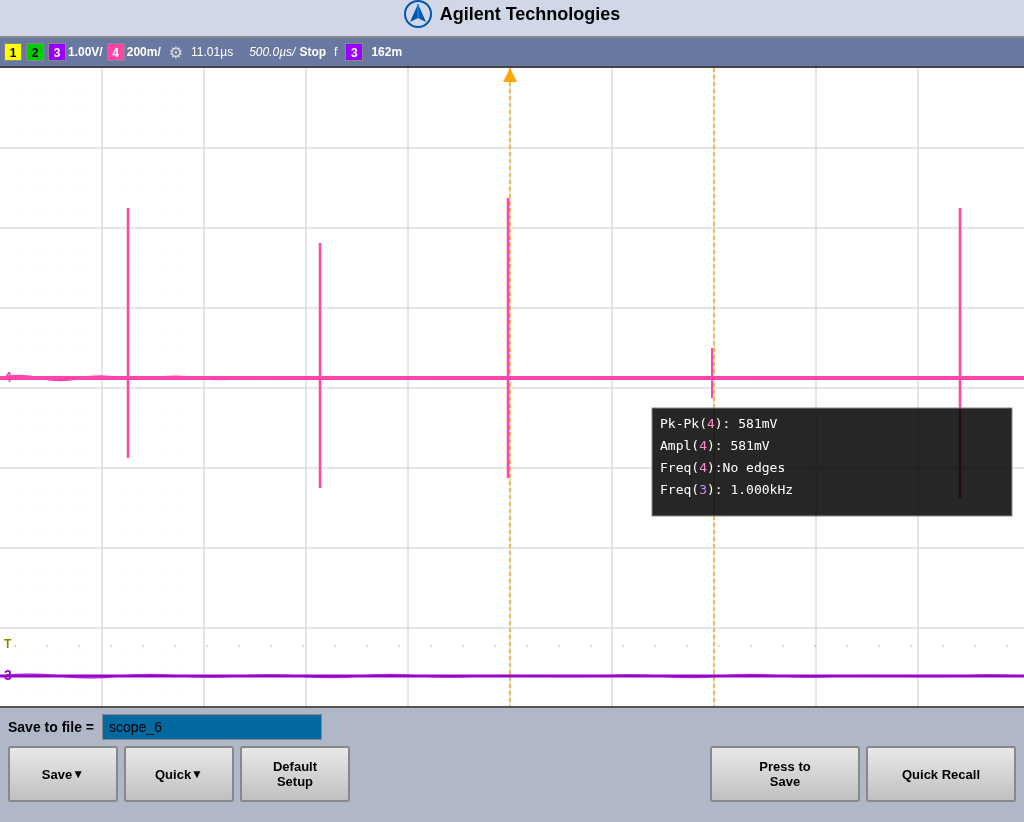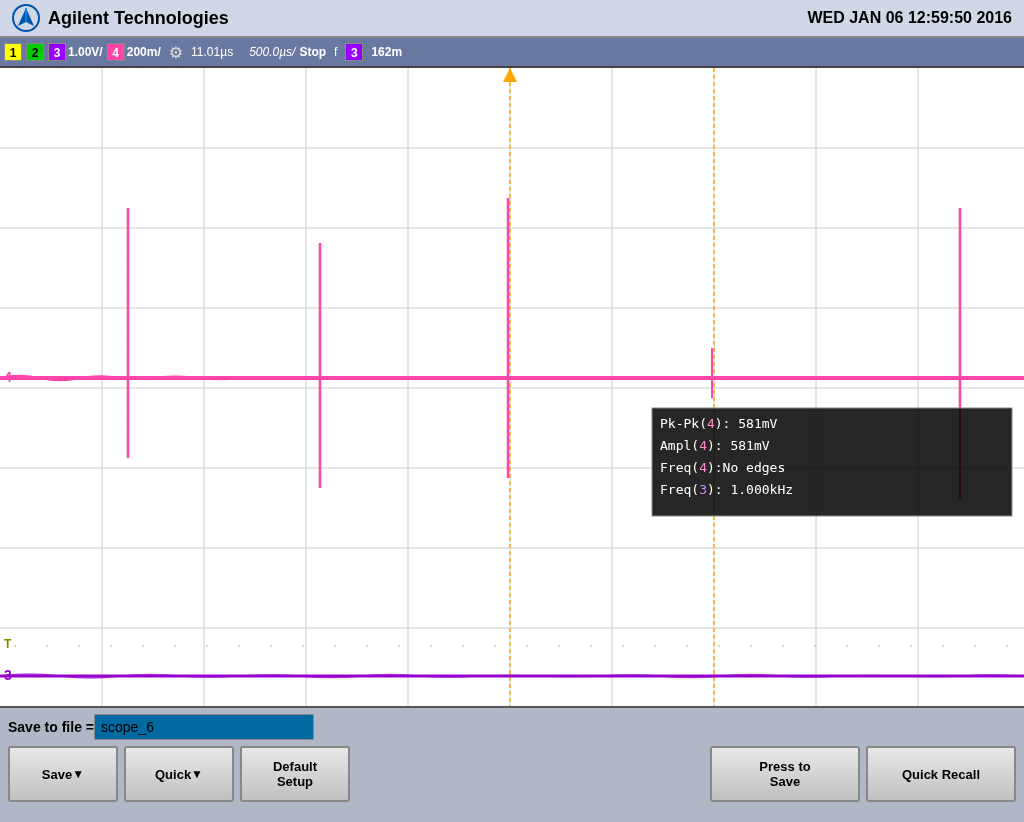--- a/index.html
+++ b/index.html
@@ -11,22 +11,23 @@
       overflow: hidden;
     }
 
     
     #header {
       background: #d0d8e8;
       height: 38px;
       display: flex;
       align-items: center;
       justify-content: space-between;
-      padding: 8px 12px;
+      padding: 0 12px;
       border-bottom: 2px solid #888;
+      flex-direction: column;
     }
     #header-logo {
       display: flex;
       align-items: center;
       gap: 8px;
     }
     #logo-icon {
       width: 28px;
       height: 28px;
     }
@@ -112,21 +113,21 @@
       background: #b0b8c8;
       height: 114px;
       display: flex;
       flex-direction: column;
       padding: 6px 8px 4px 8px;
       gap: 6px;
     }
     #save-file-row {
       display: flex;
       align-items: center;
-      gap: 0;
+      gap: 8px;
     }
     #save-file-label {
       font-size: 14px;
       color: #000;
       font-weight: bold;
     }
     #save-file-input {
       background: #0369a1;
       border: 1px solid #888;
       padding: 2px 6px;
@@ -169,21 +170,20 @@
 
 <div id="header">
   <div id="header-logo">
     <svg id="logo-icon" viewBox="0 0 28 28" width="28" height="28">
       <circle cx="14" cy="14" r="13" fill="none" stroke="#0055aa" stroke-width="2"></circle>
       <path d="M14 4 L22 22 L14 18 L6 22 Z" fill="#0055aa"></path>
       <path d="M14 4 L14 18" stroke="#0088ff" stroke-width="1.5"></path>
     </svg>
     <span id="header-title">Agilent Technologies</span>
   </div>
-  <span id="header-datetime">WED JAN 06 12:59:50 2016</span>
 </div>
 
 <div id="toolbar">
   <div class="toolbar-item">
     <span class="channel-badge ch1">1</span>
   </div>
   <div class="toolbar-item">
     <span class="channel-badge ch2">2</span>
   </div>
   <div class="toolbar-item">

